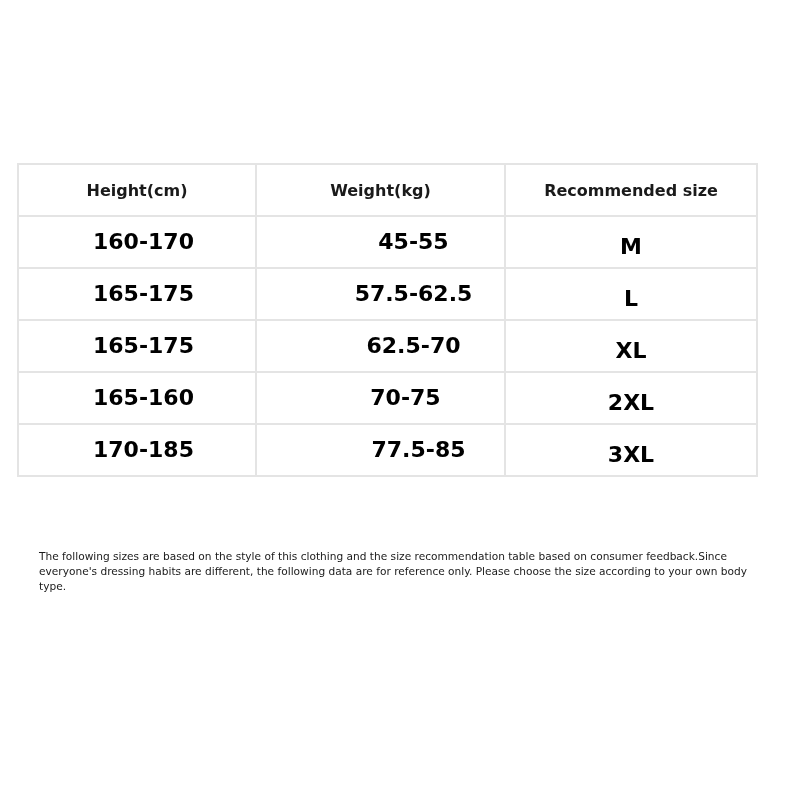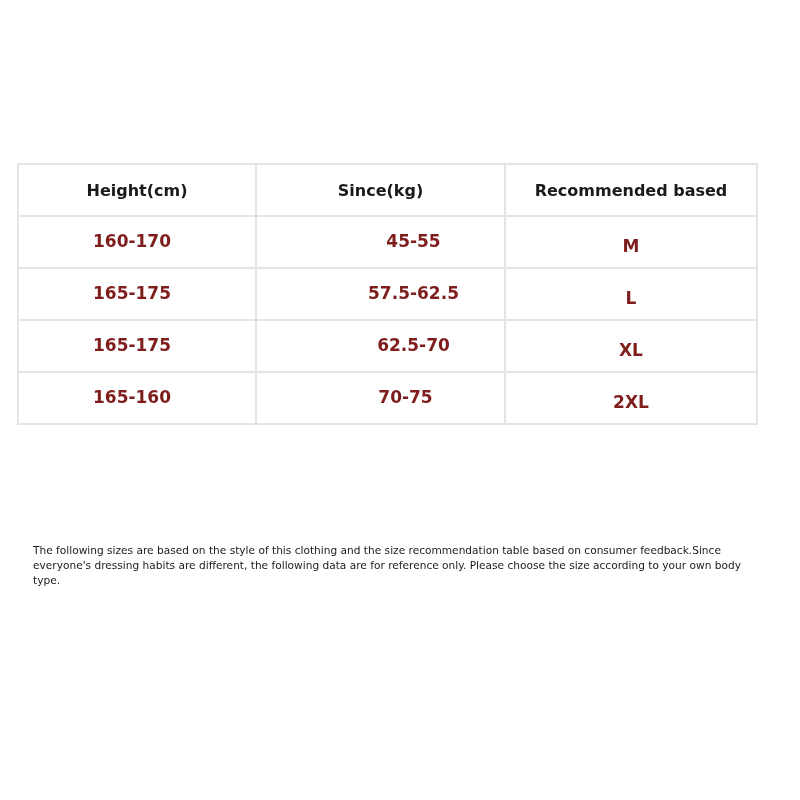--- a/index.html
+++ b/index.html
@@ -33,22 +33,22 @@
     .size-table col.c1 { width: 238px; }
     .size-table col.c2 { width: 249px; }
     .size-table col.c3 { width: 252px; }
     .size-table thead th {
       height: 50px;
       font-size: 16px;
       color: #1a1a1a;
     }
     .size-table tbody td {
       height: 48px;
-      font-size: 17px;
-      color: #7f1d1d;
+      font-size: 22px;
+      color: #000000;
     }
     .size-table tbody td.h-cell {
       text-align: left;
       padding-left: 74px;
     }
     .size-table tbody td.w-cell {
       text-align: center;
       padding-left: 66px;
     }
     .size-table tbody td.s-cell {
@@ -60,37 +60,37 @@
       padding-bottom: 2px;
     }
     .footnote {
       position: absolute;
       left: 31px;
       top: 541px;
       width: 730px;
       font-size: 10.6px;
       line-height: 15px;
       color: #1a1a1a;
-      margin: 2px;
+      margin: 8px;
     }
   </style>
 </head>
 <body>
 
 <table class="size-table">
   <colgroup>
     <col class="c1">
       <col class="c2">
       <col class="c3">
   </colgroup>
   <thead>
     <tr>
       <th>Height(cm)</th>
-      <th>Since(kg)</th>
-      <th>Recommended based</th>
+      <th>Weight(kg)</th>
+      <th>Recommended size</th>
     </tr>
   </thead>
   <tbody>
     <tr>
       <td class="h-cell">160-170</td>
       <td class="w-cell">45-55</td>
       <td class="s-cell">M</td>
     </tr>
     <tr>
       <td class="h-cell">165-175</td>
@@ -100,16 +100,21 @@
     <tr>
       <td class="h-cell">165-175</td>
       <td class="w-cell" style="">62.5-70</td>
       <td class="s-cell">XL</td>
     </tr>
     <tr>
       <td class="h-cell">165-160</td>
       <td class="w-cell" style="padding-left:50px;">70-75</td>
       <td class="s-cell">2XL</td>
     </tr>
+    <tr>
+      <td class="h-cell">170-185</td>
+      <td class="w-cell" style="padding-left:76px;">77.5-85</td>
+      <td class="s-cell">3XL</td>
+    </tr>
   </tbody>
 </table>
 
 <p class="footnote">The following sizes are based on the style of this clothing and the size recommendation table based on consumer feedback.Since everyone's dressing habits are different, the following data are for reference only. Please choose the size according to your own body type.</p>
 
 </body></html>

